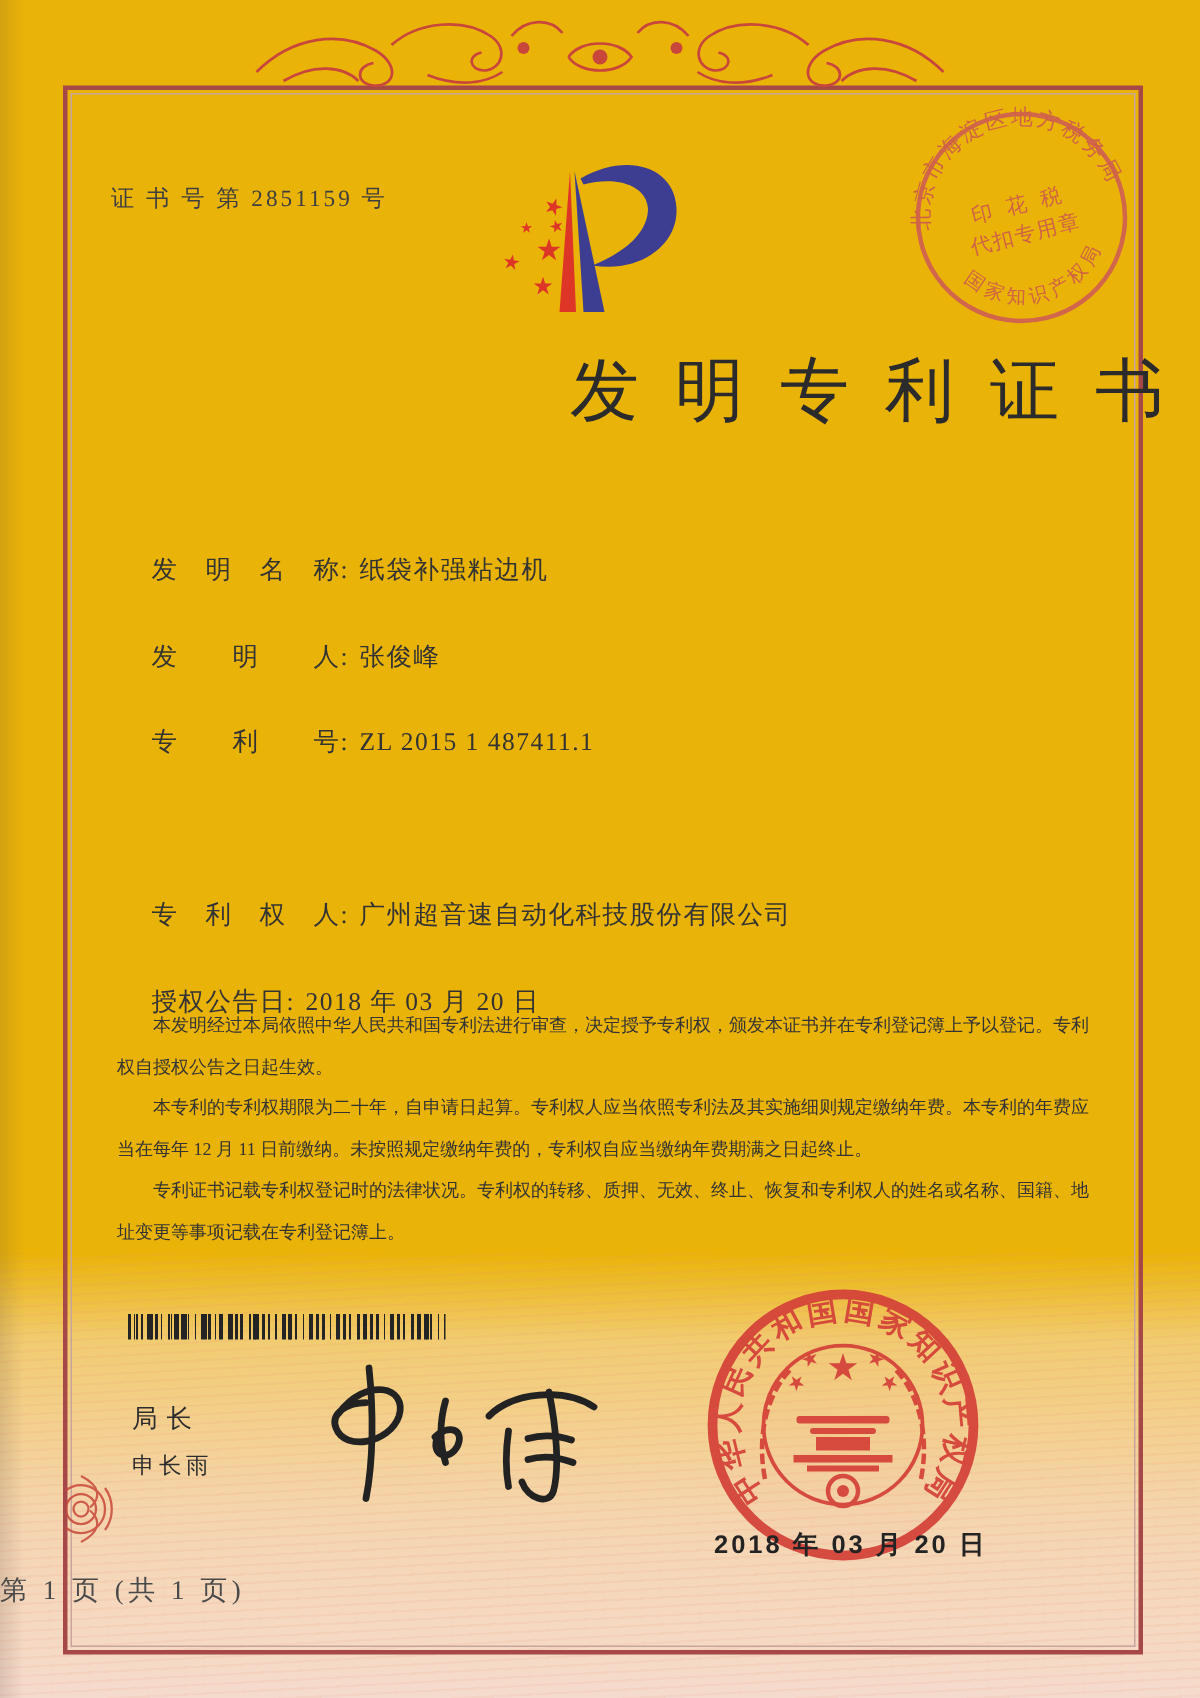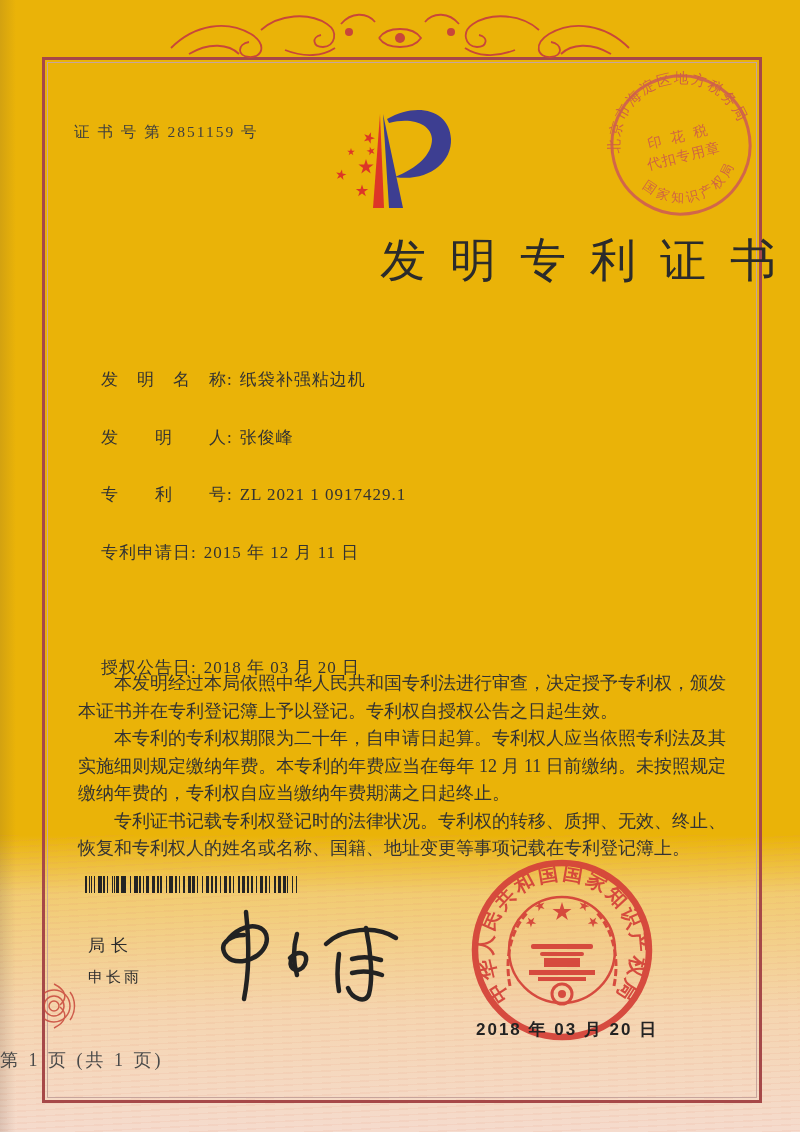--- a/index.html
+++ b/index.html
@@ -31,21 +31,21 @@
   .logo { position:absolute; left:320px; top:98px; z-index:2; }
   .tax-stamp { position:absolute; left:606px; top:70px; z-index:3; opacity:.92; }
 
   .title { position:absolute; left:0; width:100%; top:230px; text-align:right;
     font-size:46px; color:#2b2b2b; letter-spacing:24px; text-indent:24px; font-weight:500; z-index:2; }
 
   .field { position:absolute; left:80px; font-size:17px; color:#333; letter-spacing:1px; z-index:2; white-space:pre; }
   .field .val { margin-left:7px; }
 
   .body-text { position:absolute; left:78px; top:670px; width:648px;
-    font-size:18px; line-height:27.5px; color:#333; text-align:justify; z-index:2; }
+    font-size:12px; line-height:27.5px; color:#333; text-align:justify; z-index:2; }
   .body-text p { margin:0; text-indent:2em; }
 
   .barcode {
     position:absolute; left:85px; top:876px; width:212px; height:17px; z-index:2;
     background:
       repeating-linear-gradient(90deg, #242424 0 2px, transparent 2px 4px, #242424 4px 5px, transparent 5px 9px, #242424 9px 10px, transparent 10px 13px, #242424 13px 16px, transparent 16px 18px),
       repeating-linear-gradient(90deg, transparent 0 6px, #242424 6px 7px, transparent 7px 15px, #242424 15px 17px, transparent 17px 23px);
   }
 
   .sig-title { position:absolute; left:88px; top:934px; font-size:17px; letter-spacing:6px;
@@ -140,24 +140,24 @@
 
   <div class="title">发明专利证书</div>
 
   <div class="field" style="top:348px">
     <span class="lab">发　明　名　称:</span><span class="val">纸袋补强粘边机</span>
   </div>
   <div class="field" style="top:406px">
     <span class="lab">发　　明　　人:</span><span class="val">张俊峰</span>
   </div>
   <div class="field" style="top:463px">
-    <span class="lab">专　　利　　号:</span><span class="val">ZL 2021 1 0917429.1</span>
-  </div>
-  <div class="field" style="top:521px">
-    <span class="lab">专利申请日:</span><span class="val">2015 年 12 月 11 日</span>
+    <span class="lab">专　　利　　号:</span><span class="val">ZL 2015 1 487411.1</span>
+  </div>
+  <div class="field" style="top:578px">
+    <span class="lab">专　利　权　人:</span><span class="val">广州超音速自动化科技股份有限公司</span>
   </div>
   <div class="field" style="top:636px">
     <span class="lab">授权公告日:</span><span class="val">2018 年 03 月 20 日</span>
   </div>
 
   <div class="body-text">
     <p>本发明经过本局依照中华人民共和国专利法进行审查，决定授予专利权，颁发本证书并在专利登记簿上予以登记。专利权自授权公告之日起生效。</p>
     <p>本专利的专利权期限为二十年，自申请日起算。专利权人应当依照专利法及其实施细则规定缴纳年费。本专利的年费应当在每年 12 月 11 日前缴纳。未按照规定缴纳年费的，专利权自应当缴纳年费期满之日起终止。</p>
     <p>专利证书记载专利权登记时的法律状况。专利权的转移、质押、无效、终止、恢复和专利权人的姓名或名称、国籍、地址变更等事项记载在专利登记簿上。</p>
   </div>

